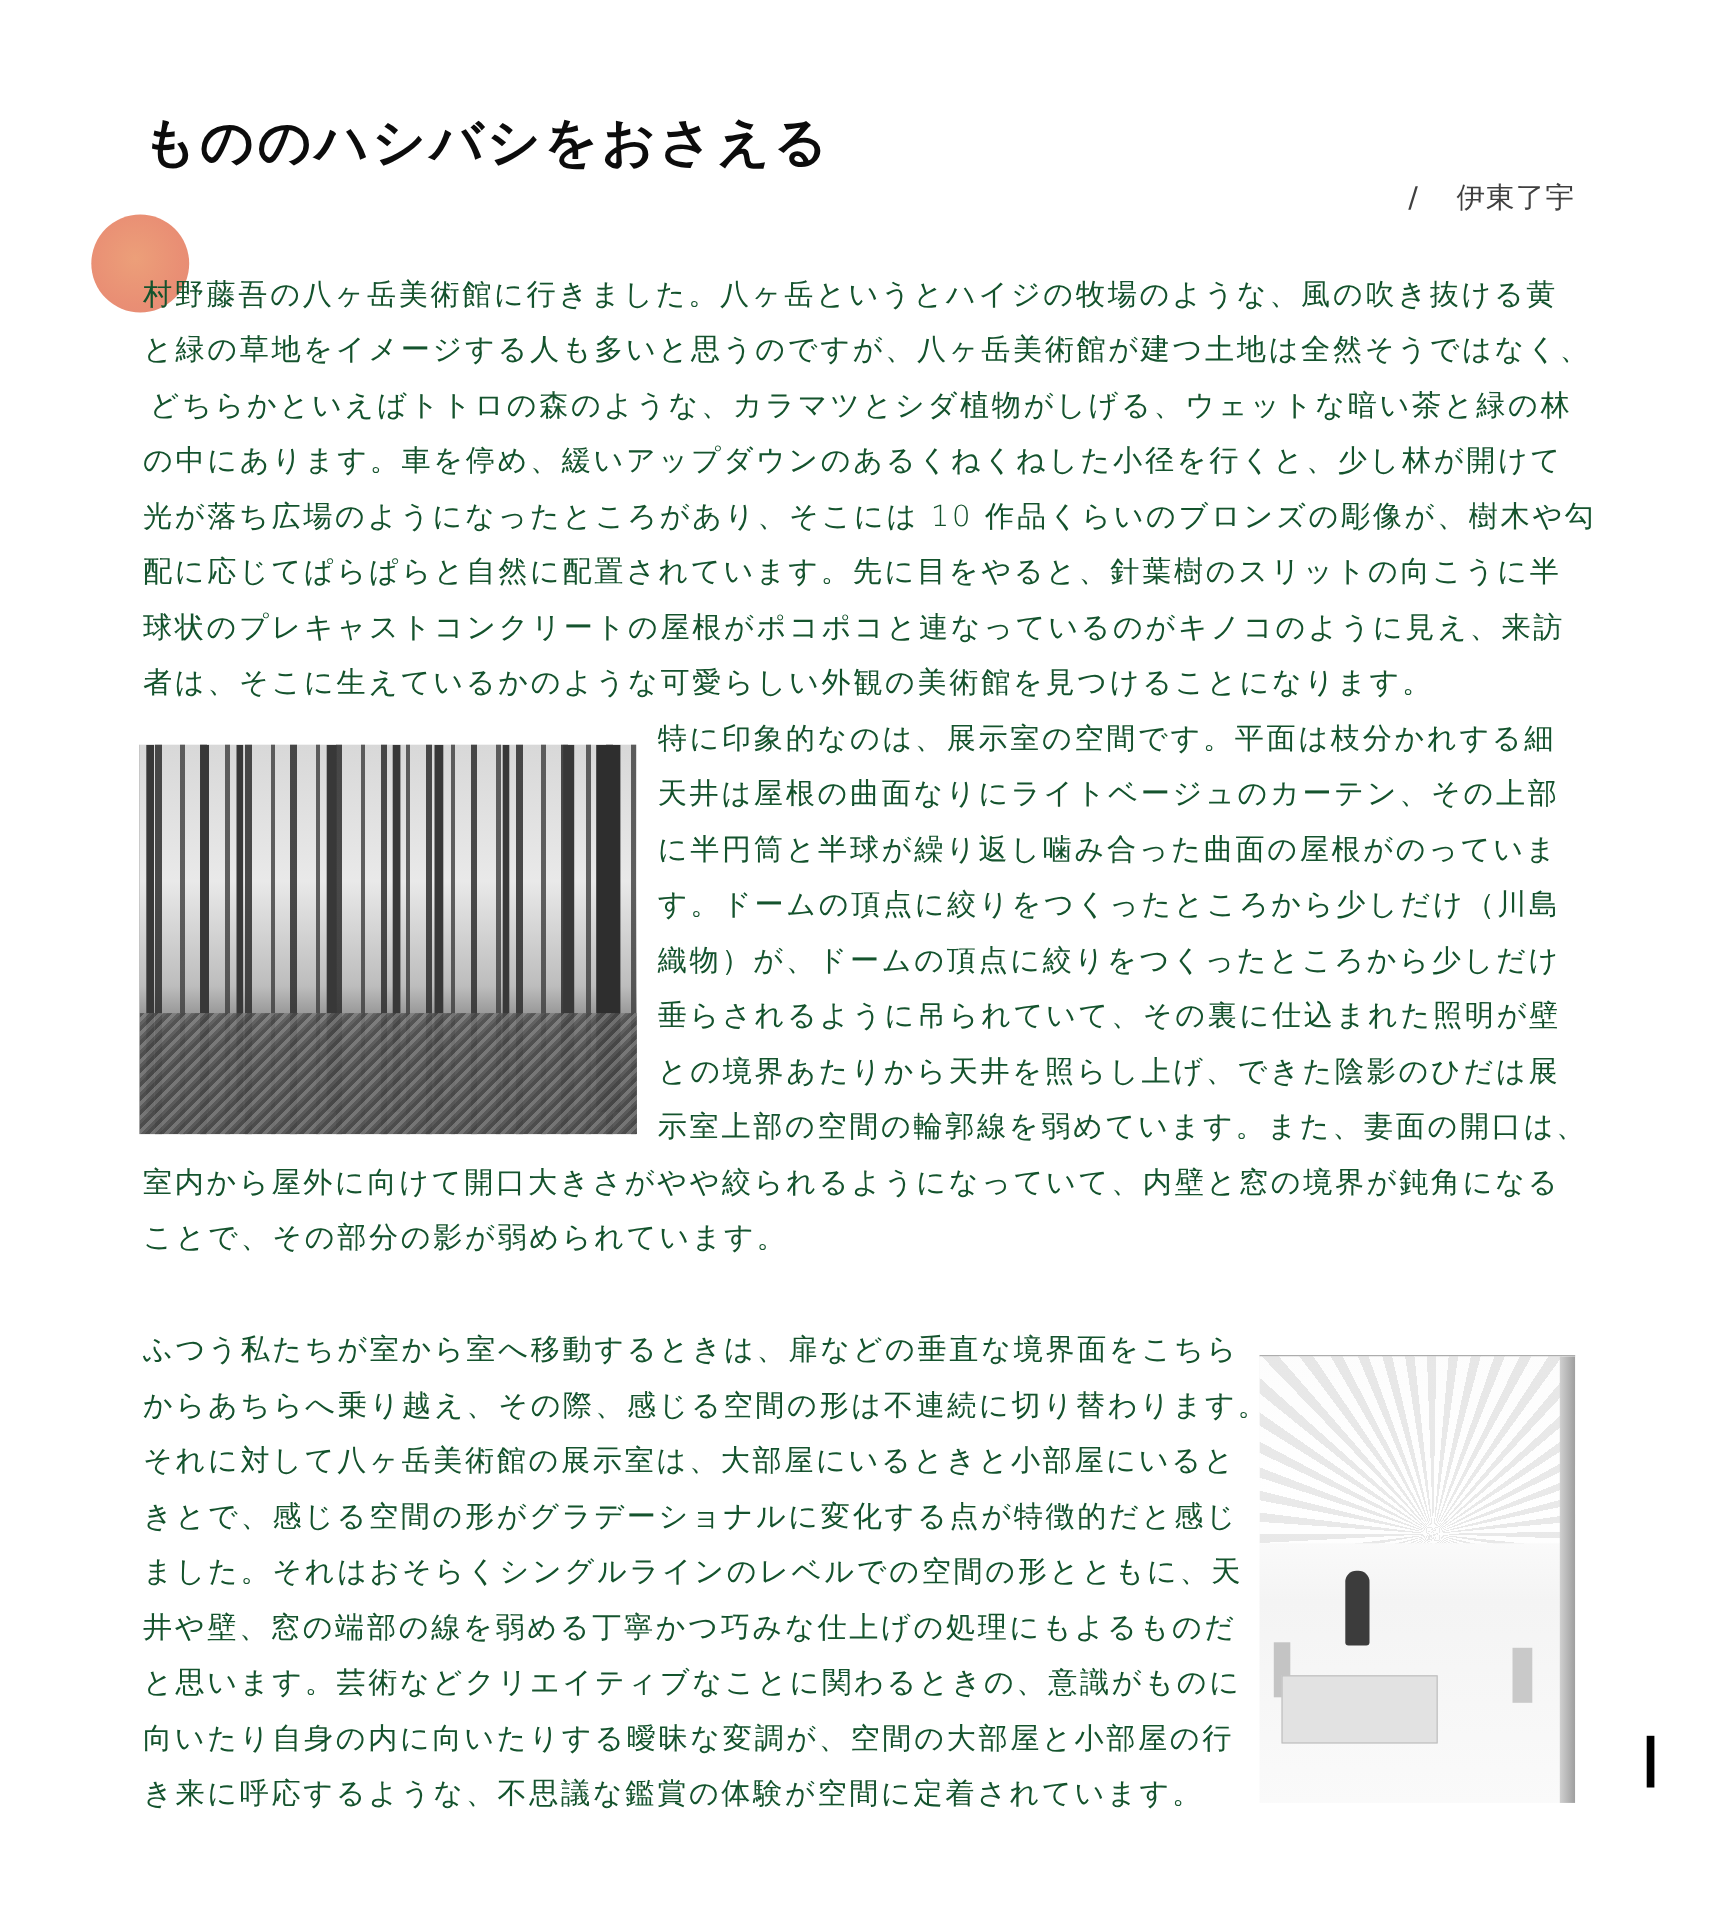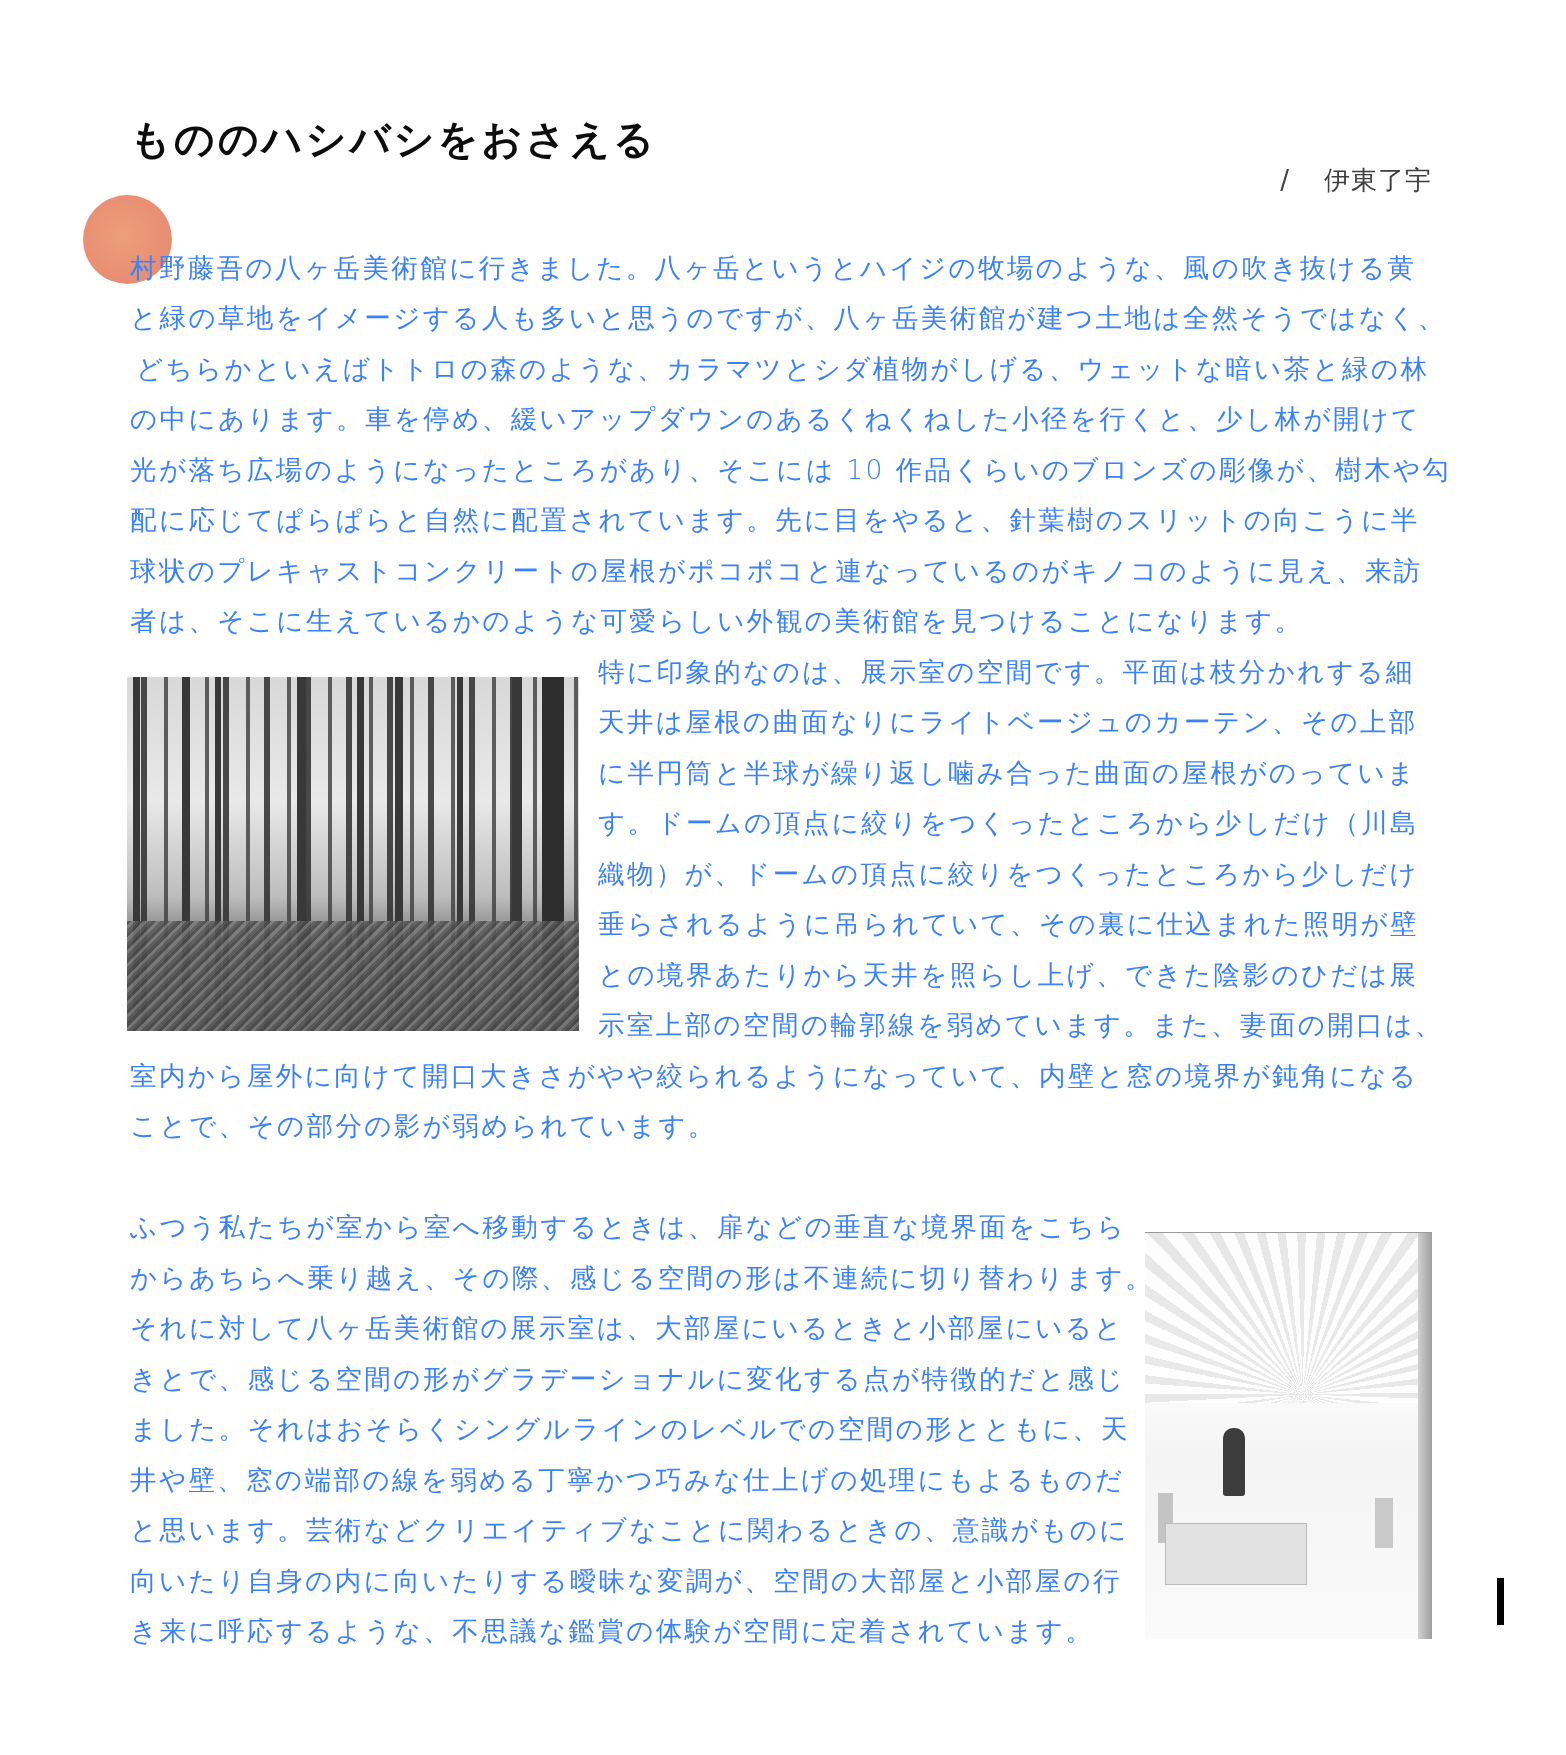--- a/index.html
+++ b/index.html
@@ -1,26 +1,26 @@
 <!DOCTYPE html>
 <html><head>
 <meta charset="utf-8">
 <style>
   html, body { margin: 0; padding: 0; background: #ffffff; }
   body { width: 1566px; height: 1755px; position: relative; overflow: hidden;
          font-family: "DejaVu Sans", "Liberation Sans", sans-serif; color: #2a2a2a; }
-  .title { position: absolute; left: 130px; top: 88px; font-size: 40px; font-weight: bold;
-           color: #0c0c0c; letter-spacing: 3px; white-space: nowrap; line-height: 50px; font-family: Liberation Serif, serif; }
+  .title { position: absolute; left: 130px; top: 72px; font-size: 48px; font-weight: bold;
+           color: #0c0c0c; letter-spacing: 3px; white-space: nowrap; line-height: 50px; }
   .author { position: absolute; right: 134px; top: 160px; font-size: 26px; color: #404040;
             white-space: nowrap; line-height: 40px; letter-spacing: 1px; }
   .author .slash { margin-right: 34px; }
   .dot { position: absolute; left: 83px; top: 195px; width: 89px; height: 89px; border-radius: 50%;
          background: radial-gradient(circle at 45% 45%, #eb9a72 0%, #e8896d 60%, #e3836e 100%); opacity: 0.95; }
   .line { position: absolute; white-space: nowrap; font-size: 26.5px; line-height: 36px;
-          letter-spacing: 2.4px; color: #3b82f6; font-weight: 300; }
+          letter-spacing: 2.4px; color: #14532d; font-weight: 300; }
   .photo { position: absolute; overflow: hidden; }
   .forest { left: 127px; top: 677px; width: 452px; height: 354px;
             background:
               repeating-linear-gradient(90deg, rgba(40,40,40,0.0) 0px, rgba(40,40,40,0.0) 14px, rgba(45,45,45,0.85) 14px, rgba(45,45,45,0.85) 20px, rgba(40,40,40,0) 20px, rgba(40,40,40,0) 37px, rgba(60,60,60,0.8) 37px, rgba(60,60,60,0.8) 41px),
               linear-gradient(180deg, #d8d8d8 0%, #e9e9e9 35%, #bdbdbd 62%, #6b6b6b 78%, #555 100%); }
   .forest .ground { position: absolute; left: 0; right: 0; bottom: 0; height: 110px;
             background: repeating-linear-gradient(135deg, #4a4a4a 0 3px, #7a7a7a 3px 6px, #5a5a5a 6px 9px); opacity: .85; }
   .forest .trunk { position: absolute; top: 0; bottom: 20px; background: #383838; }
   .interior { left: 1145px; top: 1232px; width: 287px; height: 406px;
               background: linear-gradient(180deg, #f2f2f2 0%, #ffffff 30%, #f4f4f4 55%, #fafafa 100%);

